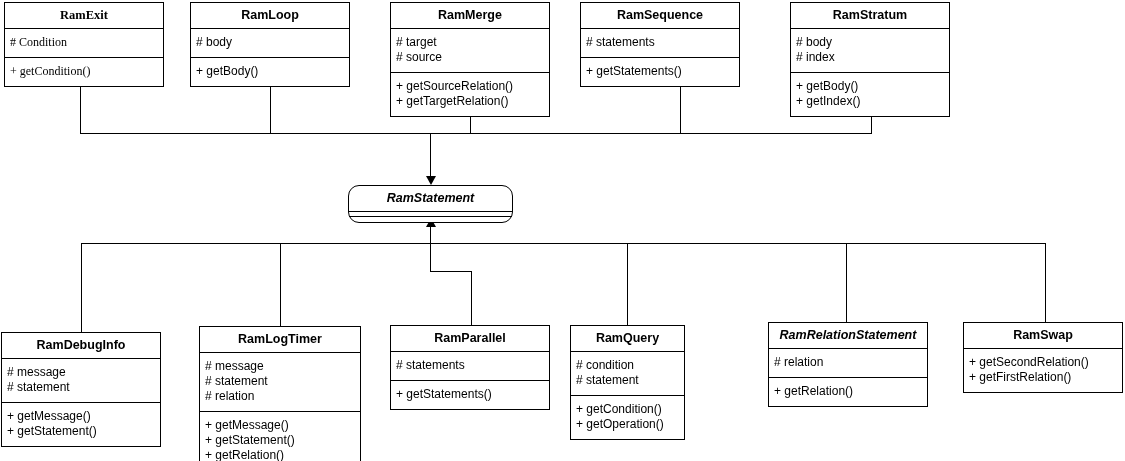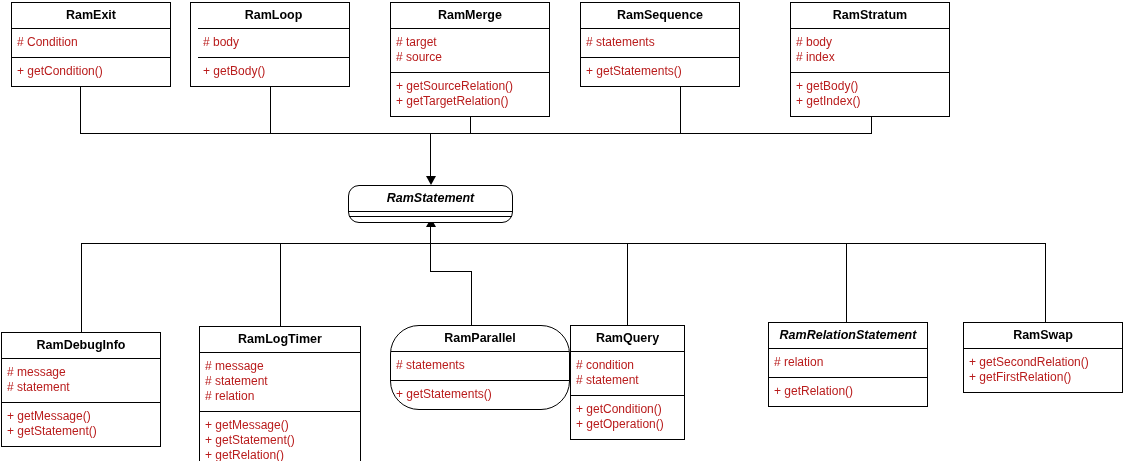--- a/index.html
+++ b/index.html
@@ -40,21 +40,21 @@
   }
   .uml-name.abstract {
     font-style: italic;
   }
   .uml-compartment {
     box-sizing: border-box;
     padding: 6px 5px 7px 5px;
     border-bottom: 1px solid #000000;
     font-size: 12px;
     line-height: 15px;
-    color: #b91c1c;
+    color: #000000;
   }
   .uml-compartment:last-child {
     border-bottom: none;
   }
   .uml-compartment .member {
     white-space: nowrap;
   }
   
   .uml-compartment.thin {
     padding: 0;
@@ -91,31 +91,31 @@
     border-right: 5px solid transparent;
     border-bottom: 9px solid #000000;
     z-index: 2;
   }
 </style>
 </head>
 <body>
 
 <div id="canvas">
 
-  <div class="uml-class" style="left:11px; top:2px; width:160px;">
+  <div class="uml-class" style="left:4px; top:2px; width:160px;font-family:Liberation Serif, serif;">
     <div class="uml-name">RamExit</div>
     <div class="uml-compartment">
       <div class="member"># Condition</div>
     </div>
     <div class="uml-compartment">
       <div class="member">+ getCondition()</div>
     </div>
   </div>
 
-  <div class="uml-class" style="left:190px; top:2px; width:160px;padding-left:7px;">
+  <div class="uml-class" style="left:190px; top:2px; width:160px;">
     <div class="uml-name">RamLoop</div>
     <div class="uml-compartment">
       <div class="member"># body</div>
     </div>
     <div class="uml-compartment">
       <div class="member">+ getBody()</div>
     </div>
   </div>
 
   <div class="uml-class" style="left:390px; top:2px; width:160px;">
@@ -203,21 +203,21 @@
       <div class="member"># statement</div>
       <div class="member"># relation</div>
     </div>
     <div class="uml-compartment">
       <div class="member">+ getMessage()</div>
       <div class="member">+ getStatement()</div>
       <div class="member">+ getRelation()</div>
     </div>
   </div>
 
-  <div class="uml-class" style="left:390px; top:325px; width:180px;border-radius:29px;">
+  <div class="uml-class" style="left:390px; top:325px; width:160px;">
     <div class="uml-name">RamParallel</div>
     <div class="uml-compartment">
       <div class="member"># statements</div>
     </div>
     <div class="uml-compartment">
       <div class="member">+ getStatements()</div>
     </div>
   </div>
 
   <div class="uml-class" style="left:570px; top:325px; width:115px;">

